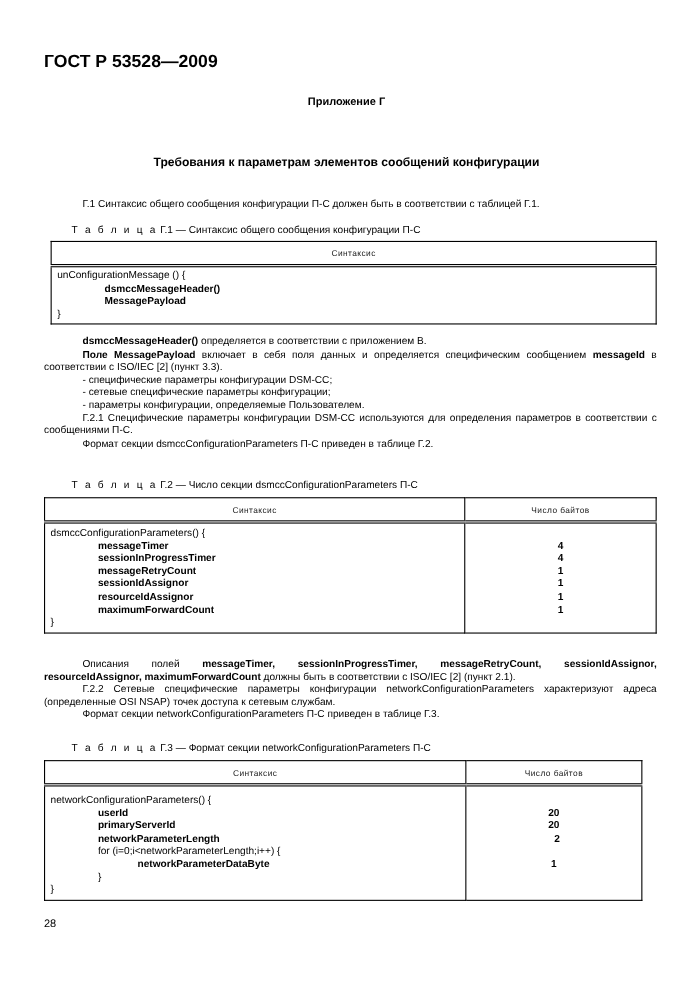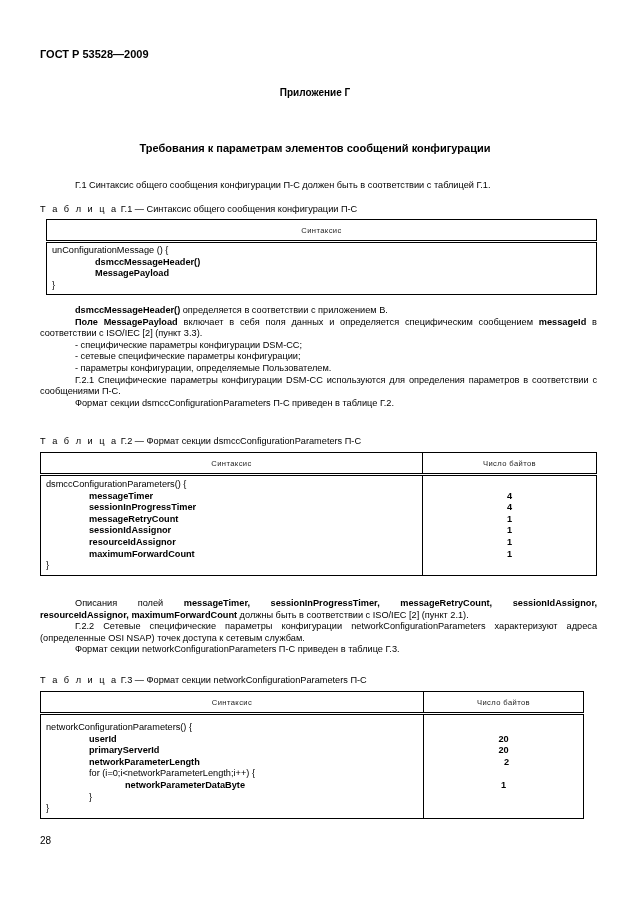--- a/index.html
+++ b/index.html
@@ -1,27 +1,27 @@
 <!DOCTYPE html>
 <html><head>
 <meta charset="utf-8">
 <style>
   html, body { margin: 0; padding: 0; background: #ffffff; }
   body { width: 630px; height: 913px; position: relative; overflow: hidden;
          font-family: "Liberation Sans", sans-serif; color: #000; }
   .abs { position: absolute; }
-  .page-header { left: 40px; top: 48px; font-size: 11px; font-weight: bold; }
+  .page-header { left: 40px; top: 48px; font-size: 16px; font-weight: bold; }
   .annex-title { left: 0; width: 630px; text-align: center; top: 86px; font-size: 10px; font-weight: bold; line-height: 13px; }
   .main-title { left: 0; width: 630px; text-align: center; top: 141px; font-size: 11px; font-weight: bold; line-height: 14px; }
   .para { font-size: 9.2px; line-height: 11.6px; }
   .indent { text-indent: 35px; }
   .justify { text-align: justify; }
   b { font-weight: bold; }
   .caption { left: 40px; font-size: 9.2px; }
-  .caption .spaced { letter-spacing: 2px; }
+  .caption .spaced { letter-spacing: 2px; margin-left: 25px; }
   table.t { position: absolute; border-collapse: collapse; font-size: 9.2px; }
   table.t td { border: 1px solid #000; vertical-align: top; padding: 0; }
   table.t td.hdr { text-align: center; font-size: 7.6px; color: #222; letter-spacing: 0.4px;
                    border-bottom: 3px double #000; height: 20px; vertical-align: middle; }
   .code-line { height: 11.6px; line-height: 11.6px; white-space: nowrap; }
   .i1 { padding-left: 48px; }
   .i2 { padding-left: 84px; }
   .i0 { padding-left: 5px; }
   .bytes { text-align: center; font-weight: bold; }
   .page-number { left: 40px; top: 835px; font-size: 10px; }
@@ -64,21 +64,21 @@
   <div class="indent"><b>dsmccMessageHeader()</b><span> определяется в соответствии с приложением В.</span></div>
   <div class="indent" style="text-align-last:left;"><b>Поле MessagePayload</b><span> включает в себя поля данных и определяется специфическим сообщением </span><b>messageId</b><span> в соответствии с ISO/IEC [2] (пункт 3.3).</span></div>
   <div class="indent">- специфические параметры конфигурации DSM-CC;</div>
   <div class="indent">- сетевые специфические параметры конфигурации;</div>
   <div class="indent">- параметры конфигурации, определяемые Пользователем.</div>
   <div class="indent">Г.2.1 Специфические параметры конфигурации DSM-CC используются для определения параметров в соответствии с сообщениями П-С.</div>
   <div class="indent">Формат секции dsmccConfigurationParameters П-С приведен в таблице Г.2.</div>
 </div>
 
 <div class="abs caption" style="top:436px;">
-  <span class="spaced">Т а б л и ц а</span><span> Г.2 — Формат секции dsmccConfigurationParameters П-С</span>
+  <span class="spaced">Т а б л и ц а</span><span> Г.2 — Число секции dsmccConfigurationParameters П-С</span>
 </div>
 <table class="t" style="left:40px; top:452px; width:557px;">
   <tbody>
       <tr>
     <td class="hdr" style="width:381px;">Синтаксис</td>
     <td class="hdr">Число байтов</td>
   </tr>
   <tr>
     <td style="padding:3px 0 3px 0;margin-top:28px;">
       <div class="code-line i0">dsmccConfigurationParameters() {</div>

